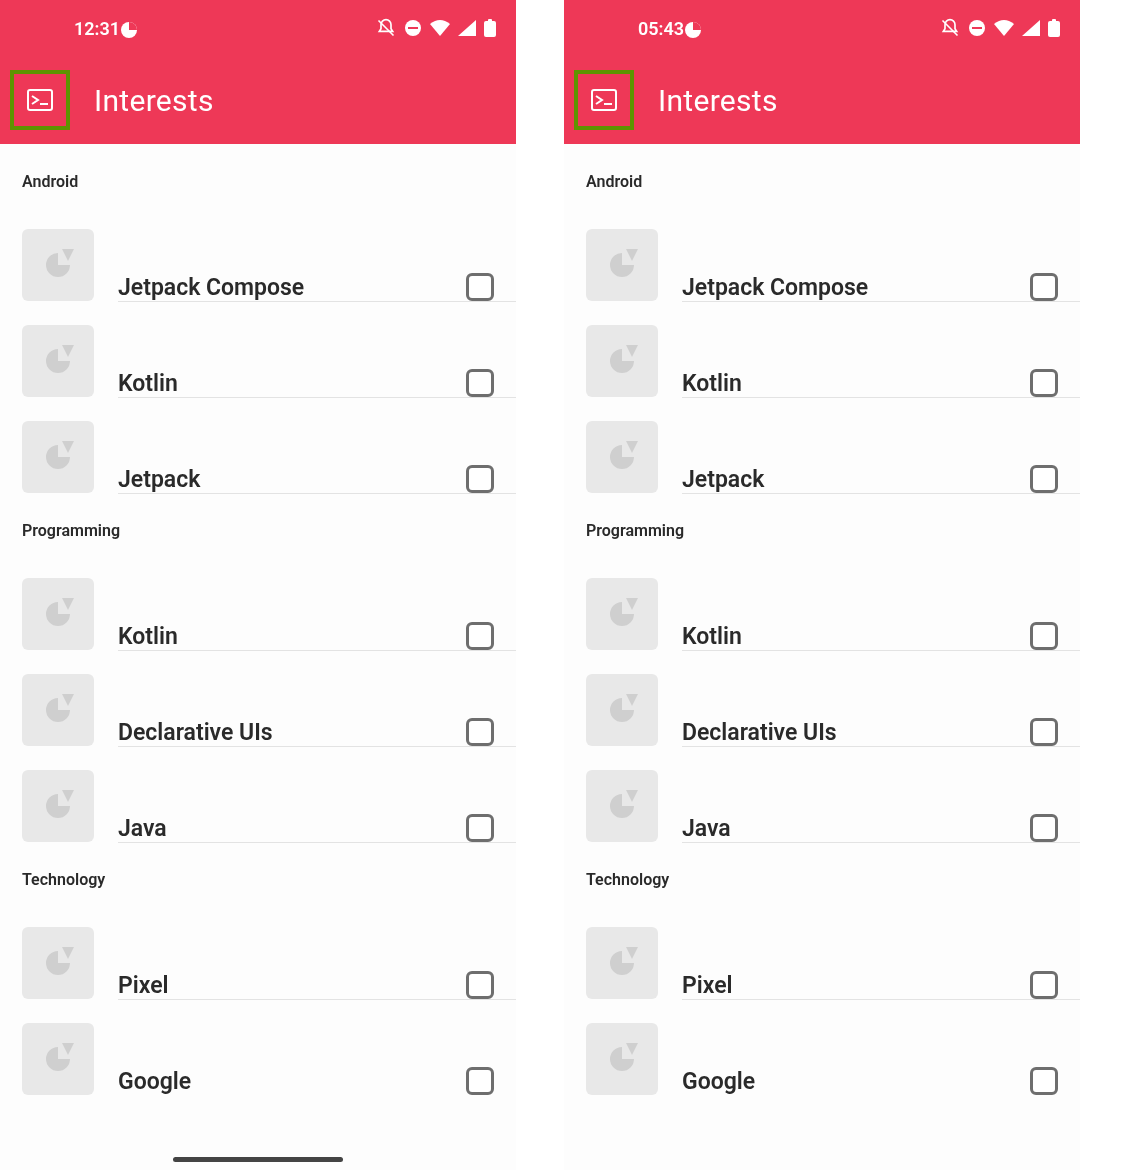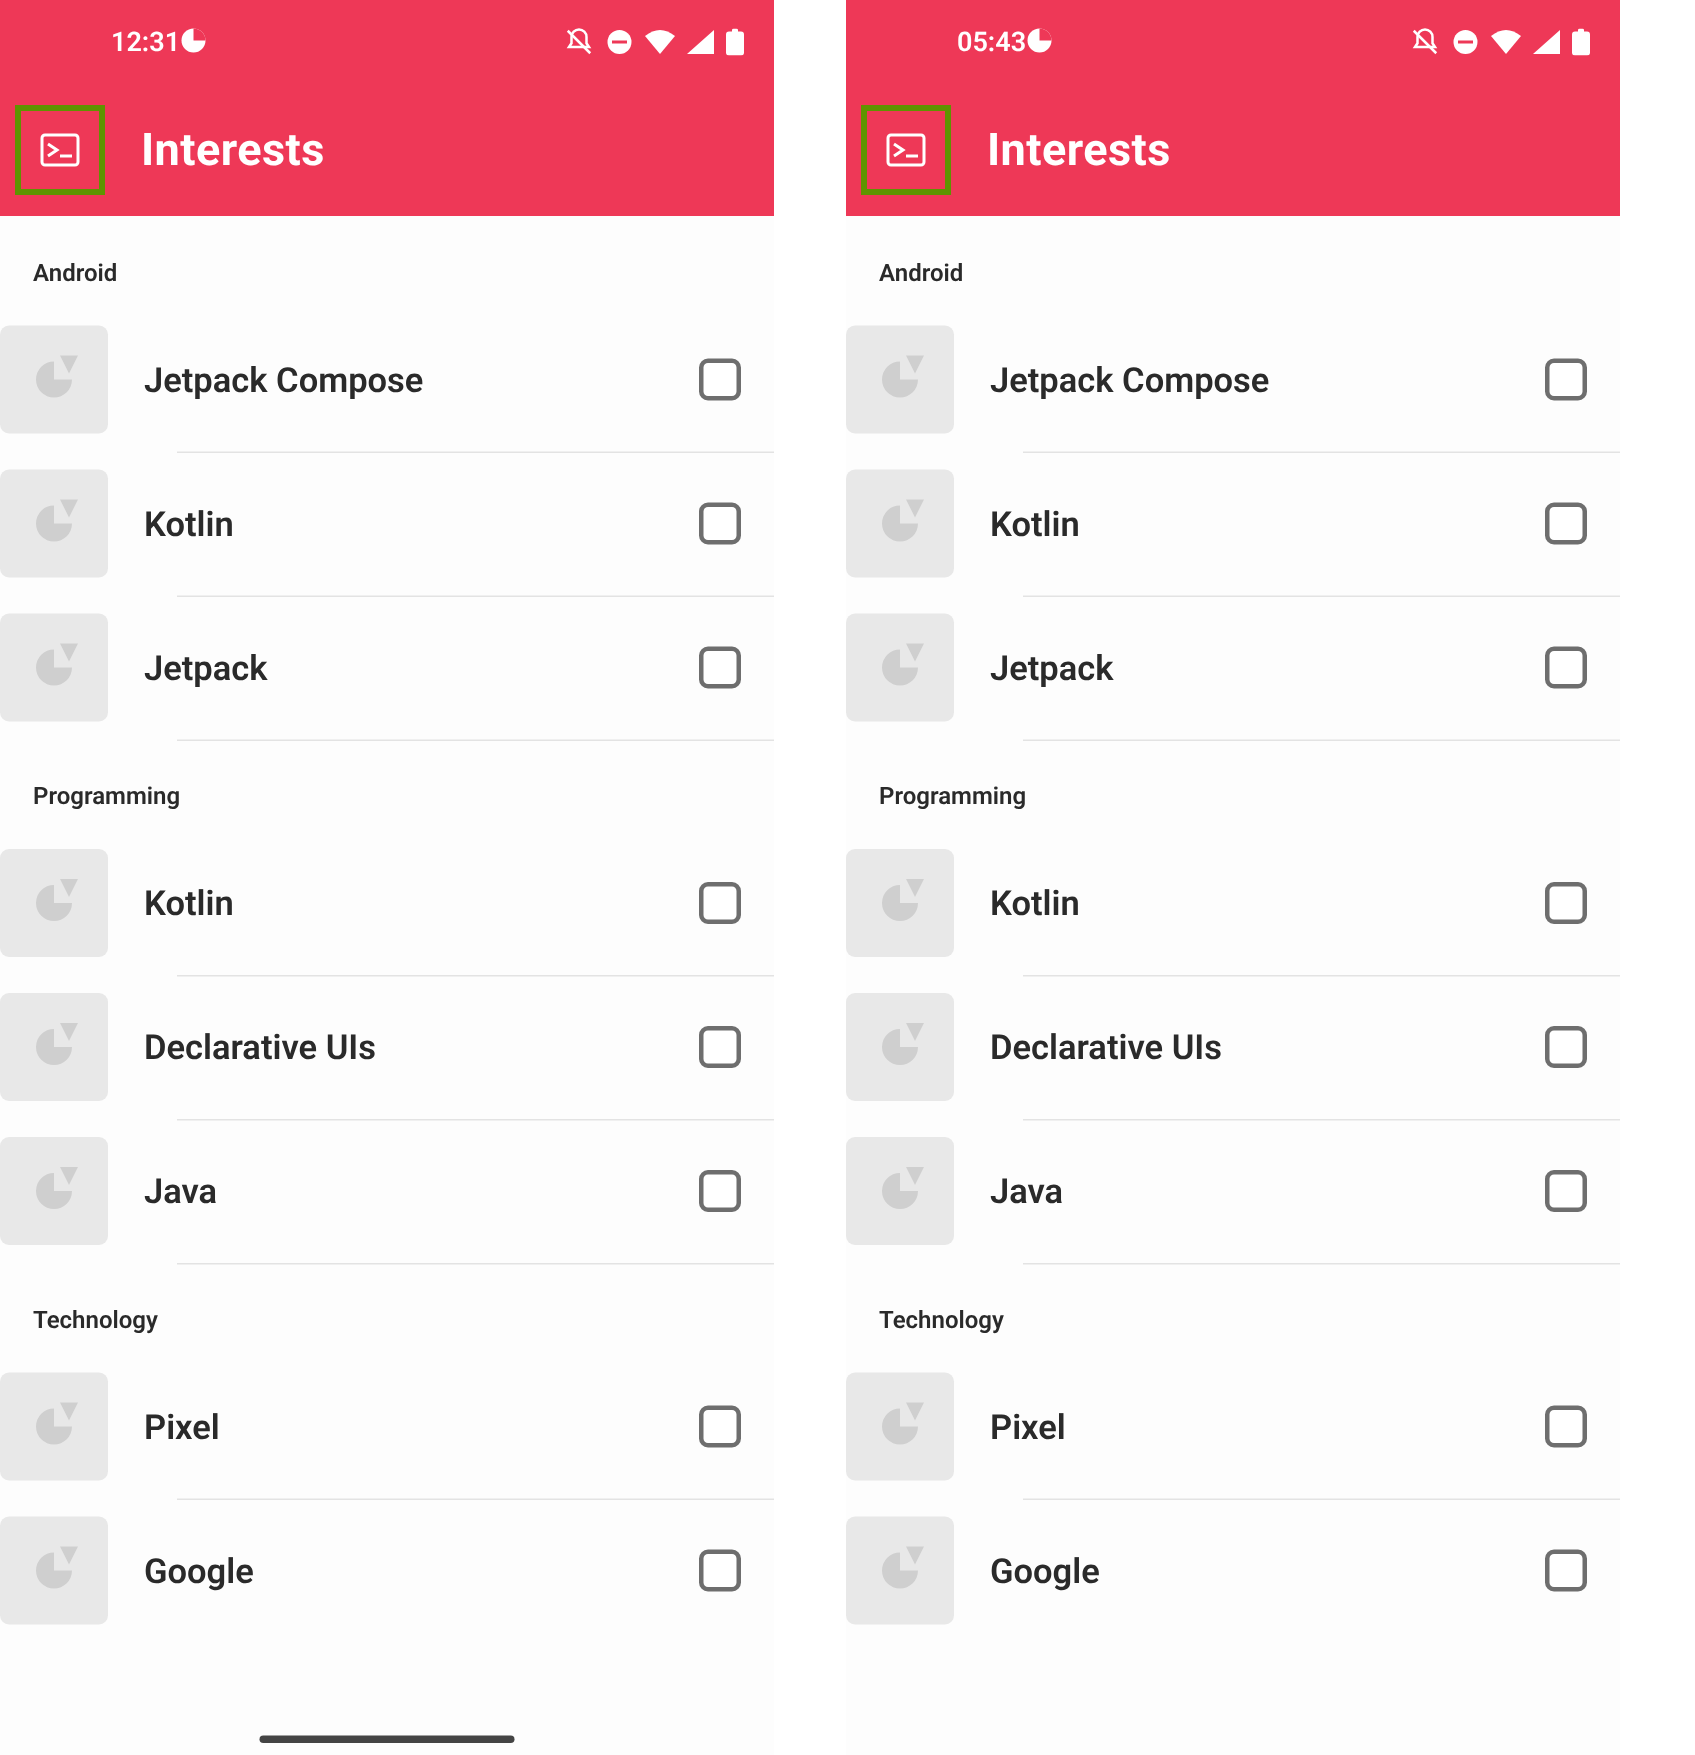--- a/index.html
+++ b/index.html
@@ -26,21 +26,21 @@
     height: 56px;
     background: #ee3857;
     color: #fff;
     display: flex;
     align-items: center;
     justify-content: space-between;
     padding: 0 20px 0 74px;
     font-size: 18px;
     font-weight: 600;
   }
-  .status-left { display: flex; align-items: flex-start; }
+  .status-left { display: flex; align-items: flex-end; }
   .status-right { display: flex; align-items: center; gap: 8px; }
   .status-icon svg { display: block; }
 
   .app-bar {
     height: 88px;
     background: #ee3857;
     display: flex;
     align-items: center;
     padding-left: 10px;
   }
@@ -51,43 +51,44 @@
     background: transparent;
     display: flex;
     align-items: center;
     justify-content: center;
     cursor: pointer;
   }
   .nav-button svg { display: block; }
   .app-title {
     color: #fff;
     font-size: 30px;
-    font-weight: 700;
+    font-weight: 400;
     margin-left: 24px;
     letter-spacing: 0.3px;
   }
 
   .content {
     background: #fdfdfd;
     height: calc(1170px - 56px - 88px);
     overflow: hidden;
     padding-left: 0;
   }
 
   .section-header {
     font-size: 16px;
     font-weight: 600;
     color: #2a2a2a;
     padding: 28px 0 14px 22px;
   }
 
   .list-item {
     display: flex;
-    align-items: center;
+    align-items: flex-end;
     height: 96px;
+    padding-left: 22px;
     padding-right: 22px;
     position: relative;
   }
   .item-thumb {
     width: 72px;
     height: 72px;
     background: #e8e8e8;
     border-radius: 6px;
     flex-shrink: 0;
     display: flex;

